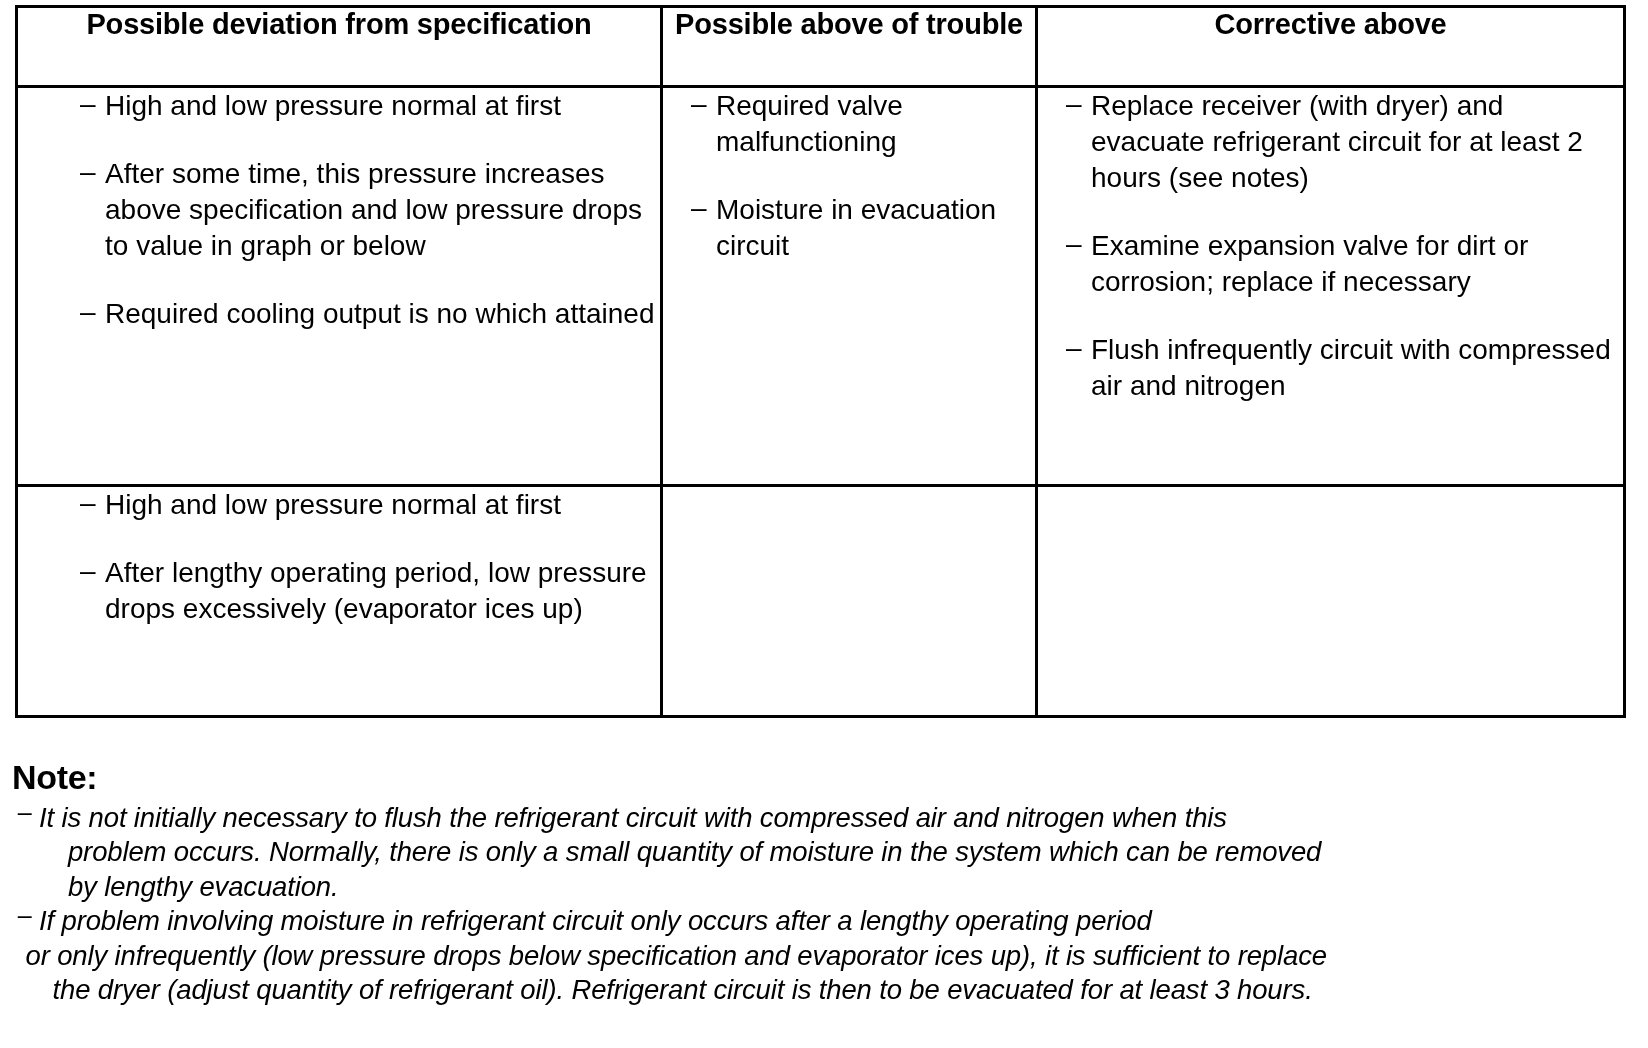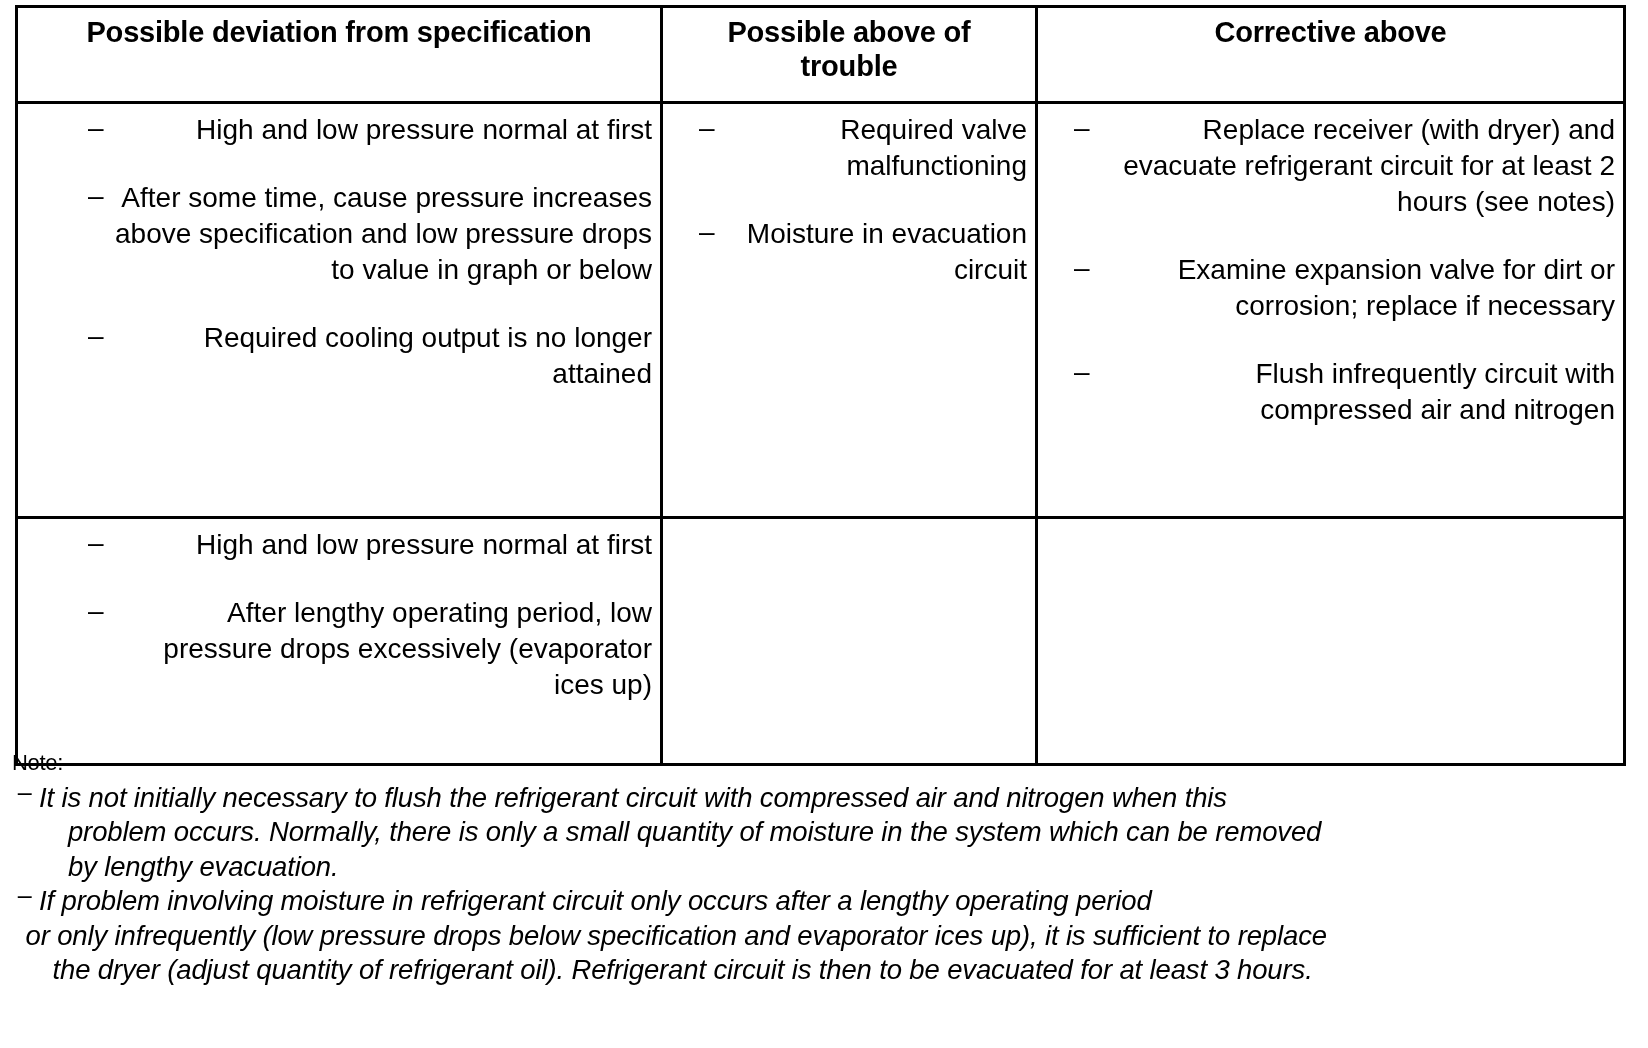--- a/index.html
+++ b/index.html
@@ -30,21 +30,21 @@
     width: 1608px;
   }
   table.troubleshoot {
     border-collapse: collapse;
     width: 1608px;
     table-layout: fixed;
   }
   table.troubleshoot th,
   table.troubleshoot td {
     border: 3px solid #000000;
-    padding: 8px;
+    padding: 0;
     vertical-align: top;
     background: #ffffff;
   }
   col.c1 { width: 645px; }
   col.c2 { width: 375px; }
   col.c3 { width: 588px; }
 
   thead th {
     text-align: center;
     font-size: 29px;
@@ -80,39 +80,39 @@
     padding-left: 25px;
   }
   .blist li:last-child { margin-bottom: 0; }
   .blist li .dash {
     position: absolute;
     left: 0;
     top: -2px;
     font-size: 28px;
     line-height: 1.285;
   }
-  .blist li .btxt { display: block; text-align: right; }
+  .blist li .btxt { display: block; }
 
   
   td.col-1 .blist { margin-left: 62px; }
   td.col-2 .blist { margin-left: 28px; }
   td.col-3 .blist { margin-left: 28px; }
 
   
   .note-block {
     position: absolute;
     left: 12px;
     top: 748px;
     width: 1630px;
   }
   .note-title {
-    font-size: 22px;
-    font-weight: normal;
+    font-size: 34px;
+    font-weight: bold;
     line-height: 1.0;
-    margin: 4px 0 6px 0;
+    margin: 12px 0 6px 0;
     letter-spacing: -0.3px;
   }
   .note-list {
     list-style: none;
     margin: 0;
     padding: 0;
   }
   .note-list li {
     position: relative;
     font-size: 28.5px;
@@ -167,25 +167,25 @@
 
         <tr class="row-1">
           <td class="col-1">
             <ul class="blist">
               <li>
                 <span class="dash">–</span>
                 <span class="btxt">High and low pressure normal at first</span>
               </li>
               <li>
                 <span class="dash">–</span>
-                <span class="btxt">After some time, cause pressure increases above specification and low pressure drops to value in graph or below</span>
-              </li>
-              <li>
-                <span class="dash">–</span>
-                <span class="btxt">Required cooling output is no longer attained</span>
+                <span class="btxt">After some time, this pressure increases above specification and low pressure drops to value in graph or below</span>
+              </li>
+              <li>
+                <span class="dash">–</span>
+                <span class="btxt">Required cooling output is no which attained</span>
               </li>
             </ul>
           </td>
           <td class="col-2">
             <ul class="blist">
               <li>
                 <span class="dash">–</span>
                 <span class="btxt">Required valve malfunctioning</span>
               </li>
               <li>

